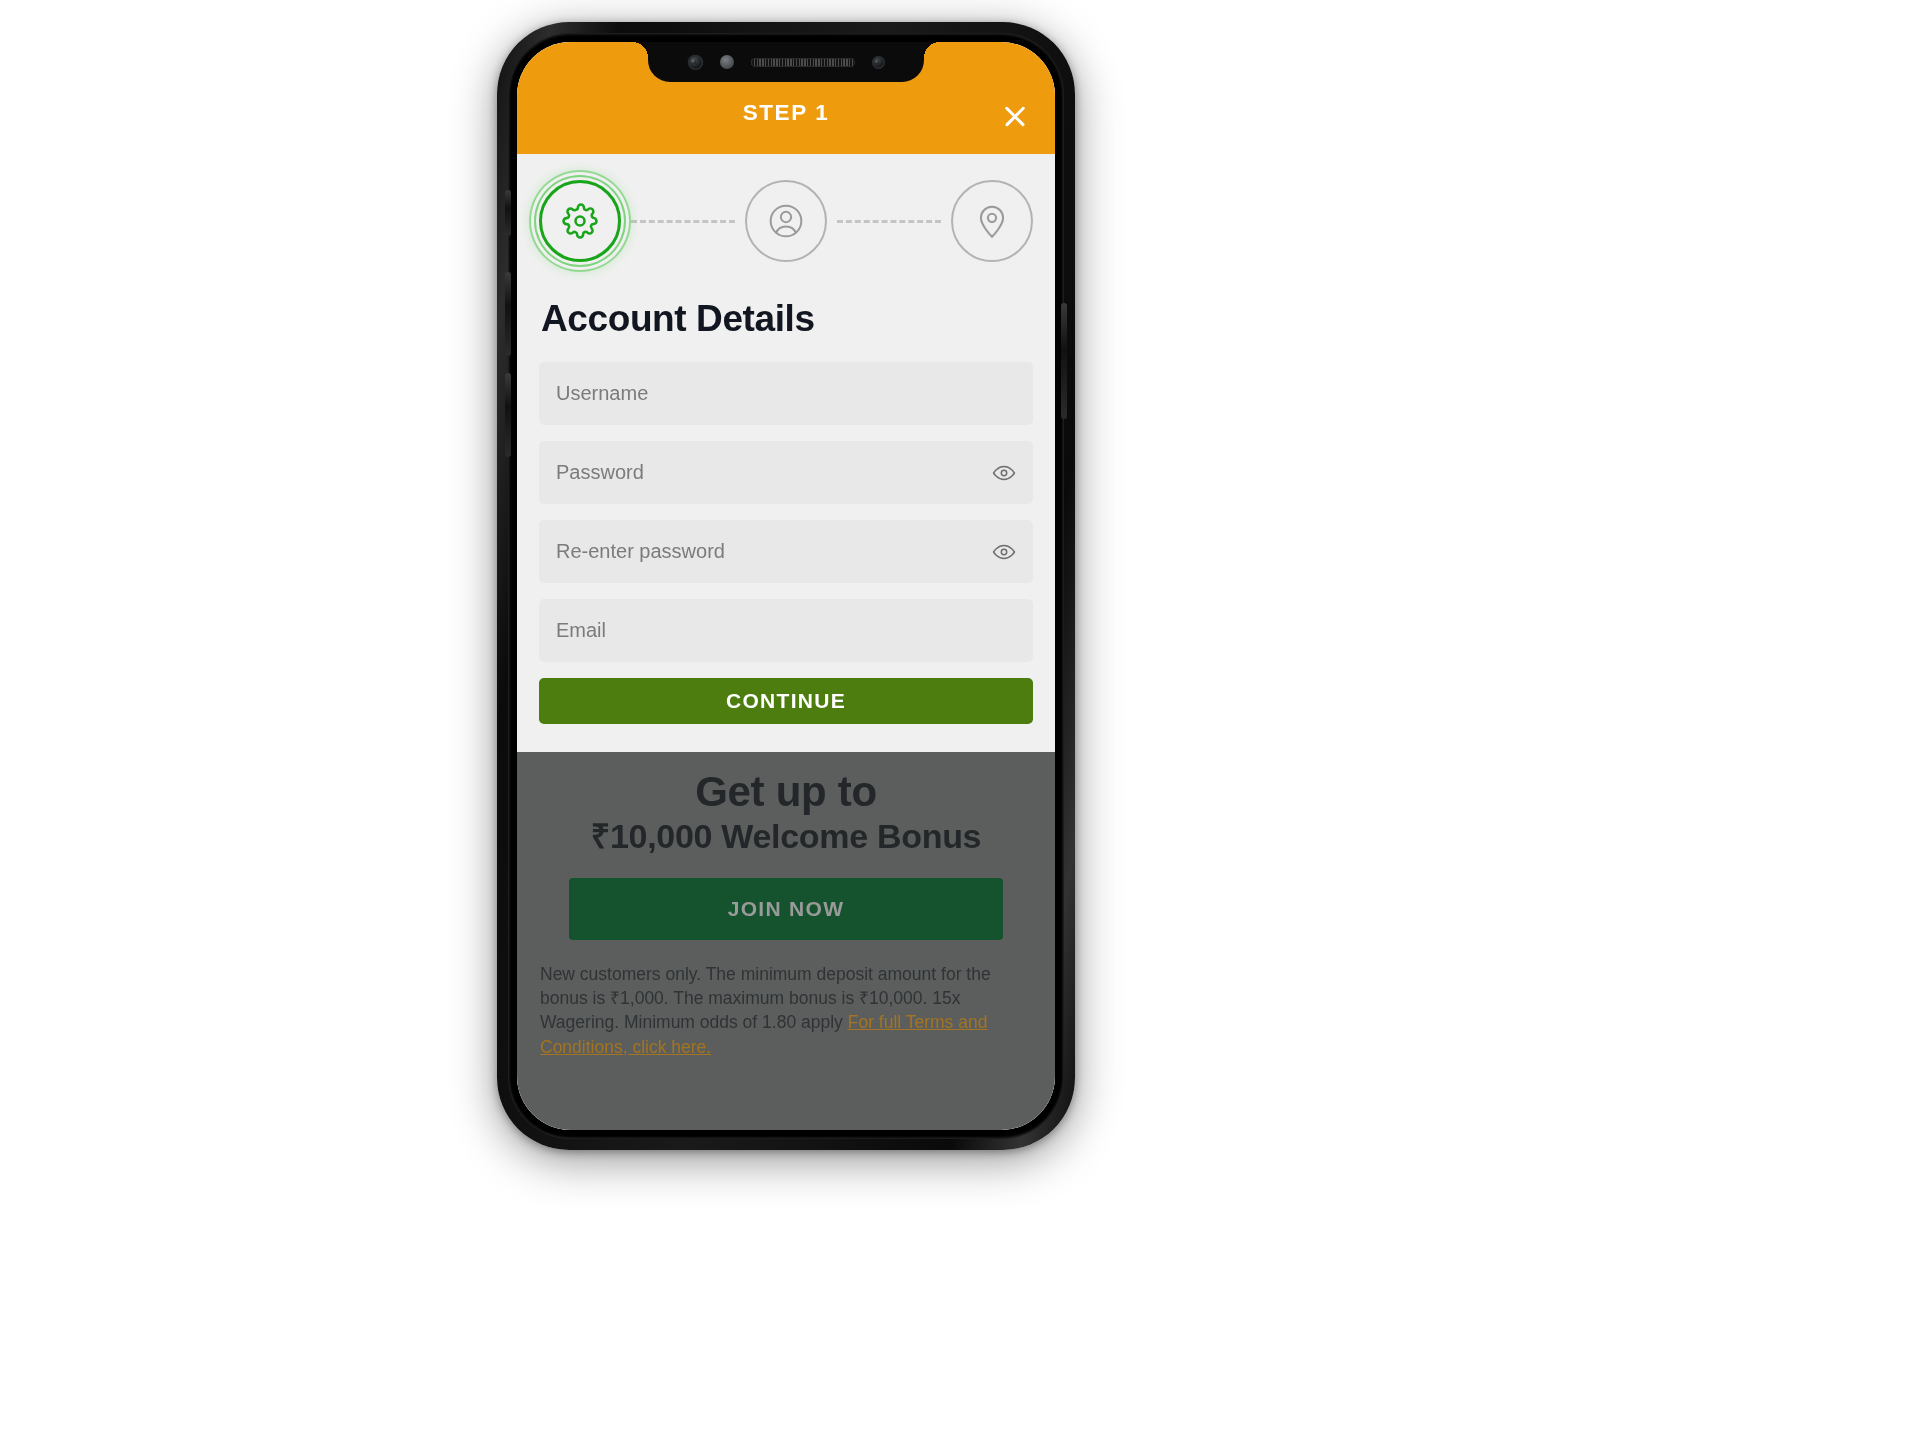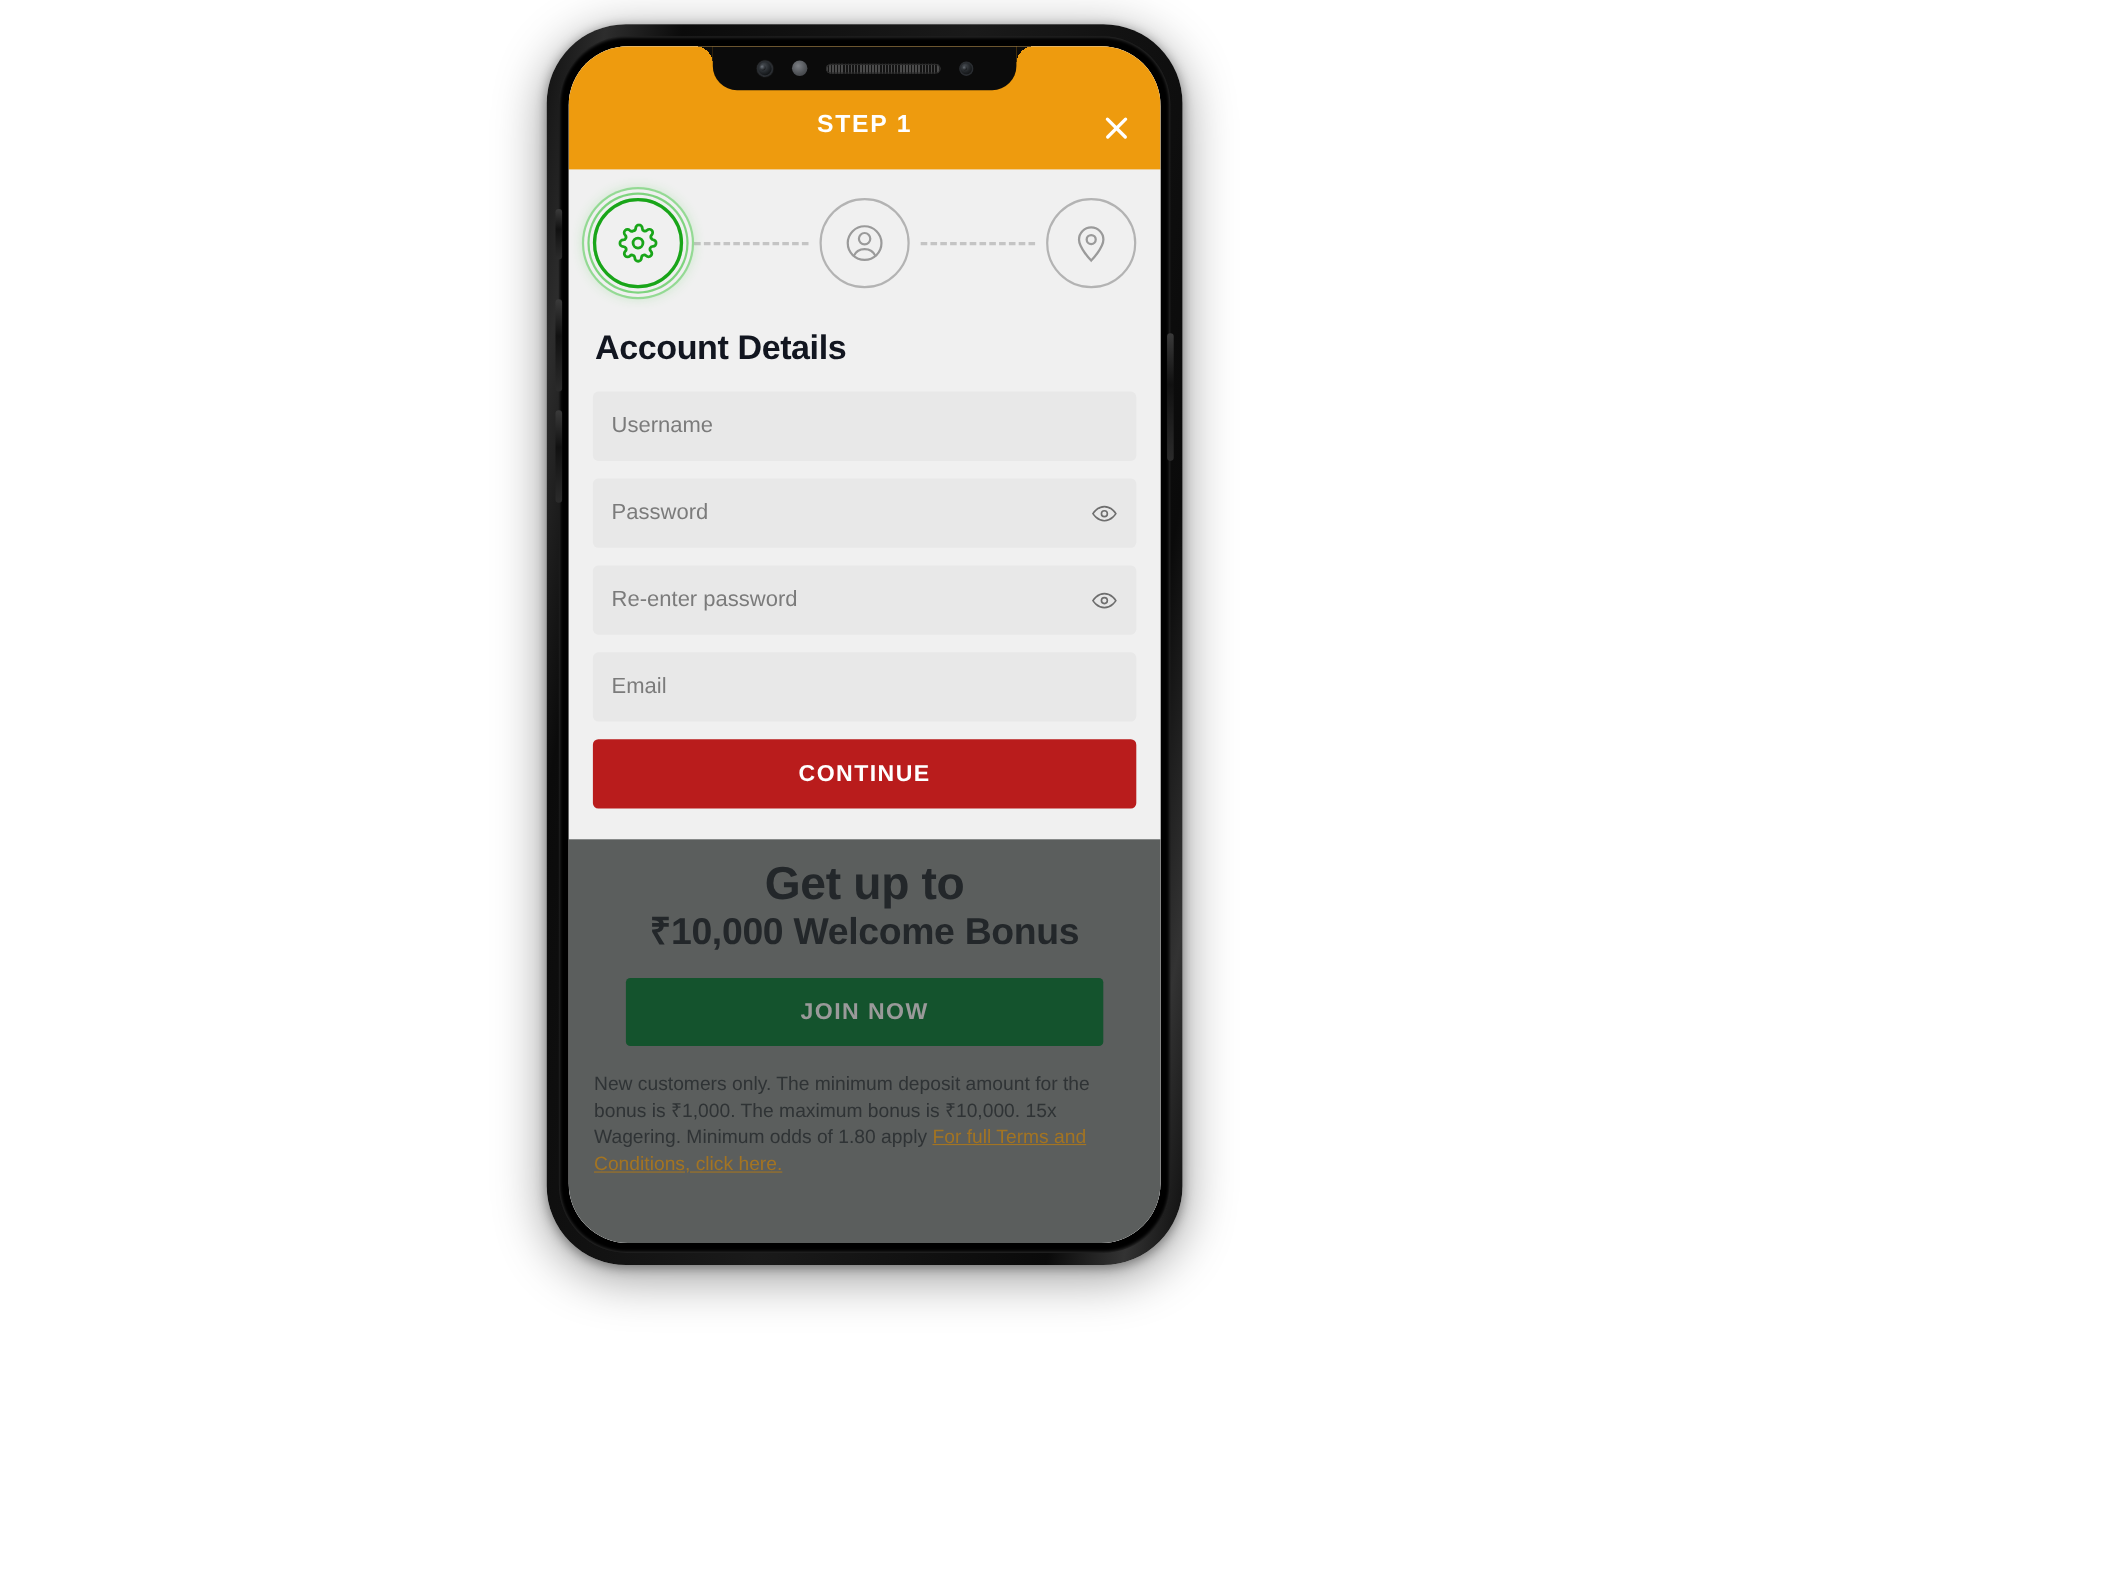--- a/index.html
+++ b/index.html
@@ -159,21 +159,21 @@
     border: 2px solid #b3b3b3;
   }
   .step-line {
     flex: 1;
     height: 0;
     border-top: 3px dashed #c4c4c4;
     margin: 0 10px;
   }
 
   .section-title {
-    font-size: 31px;
+    font-size: 37px;
     font-weight: 700;
     color: #121620;
     letter-spacing: -0.4px;
     margin: 26px 0 22px 2px;
   }
 
   .field {
     position: relative;
     height: 63px;
     background: #e8e8e8;
@@ -194,22 +194,22 @@
     position: absolute; right: 12px; top: 50%;
     transform: translateY(-50%);
     width: 34px; height: 34px;
     display: flex; align-items: center; justify-content: center;
     cursor: pointer;
   }
 
   .continue-btn {
     display: block;
     width: 100%;
-    height: 63px;
-    background: #b91c1c;
+    height: 46px;
+    background: #4d7c0f;
     color: #ffffff;
     border: 0;
     border-radius: 5px;
     font-family: "Liberation Sans", sans-serif;
     font-size: 21px;
     font-weight: 700;
     letter-spacing: 1.3px;
     cursor: pointer;
     margin-bottom: 28px;
   }

